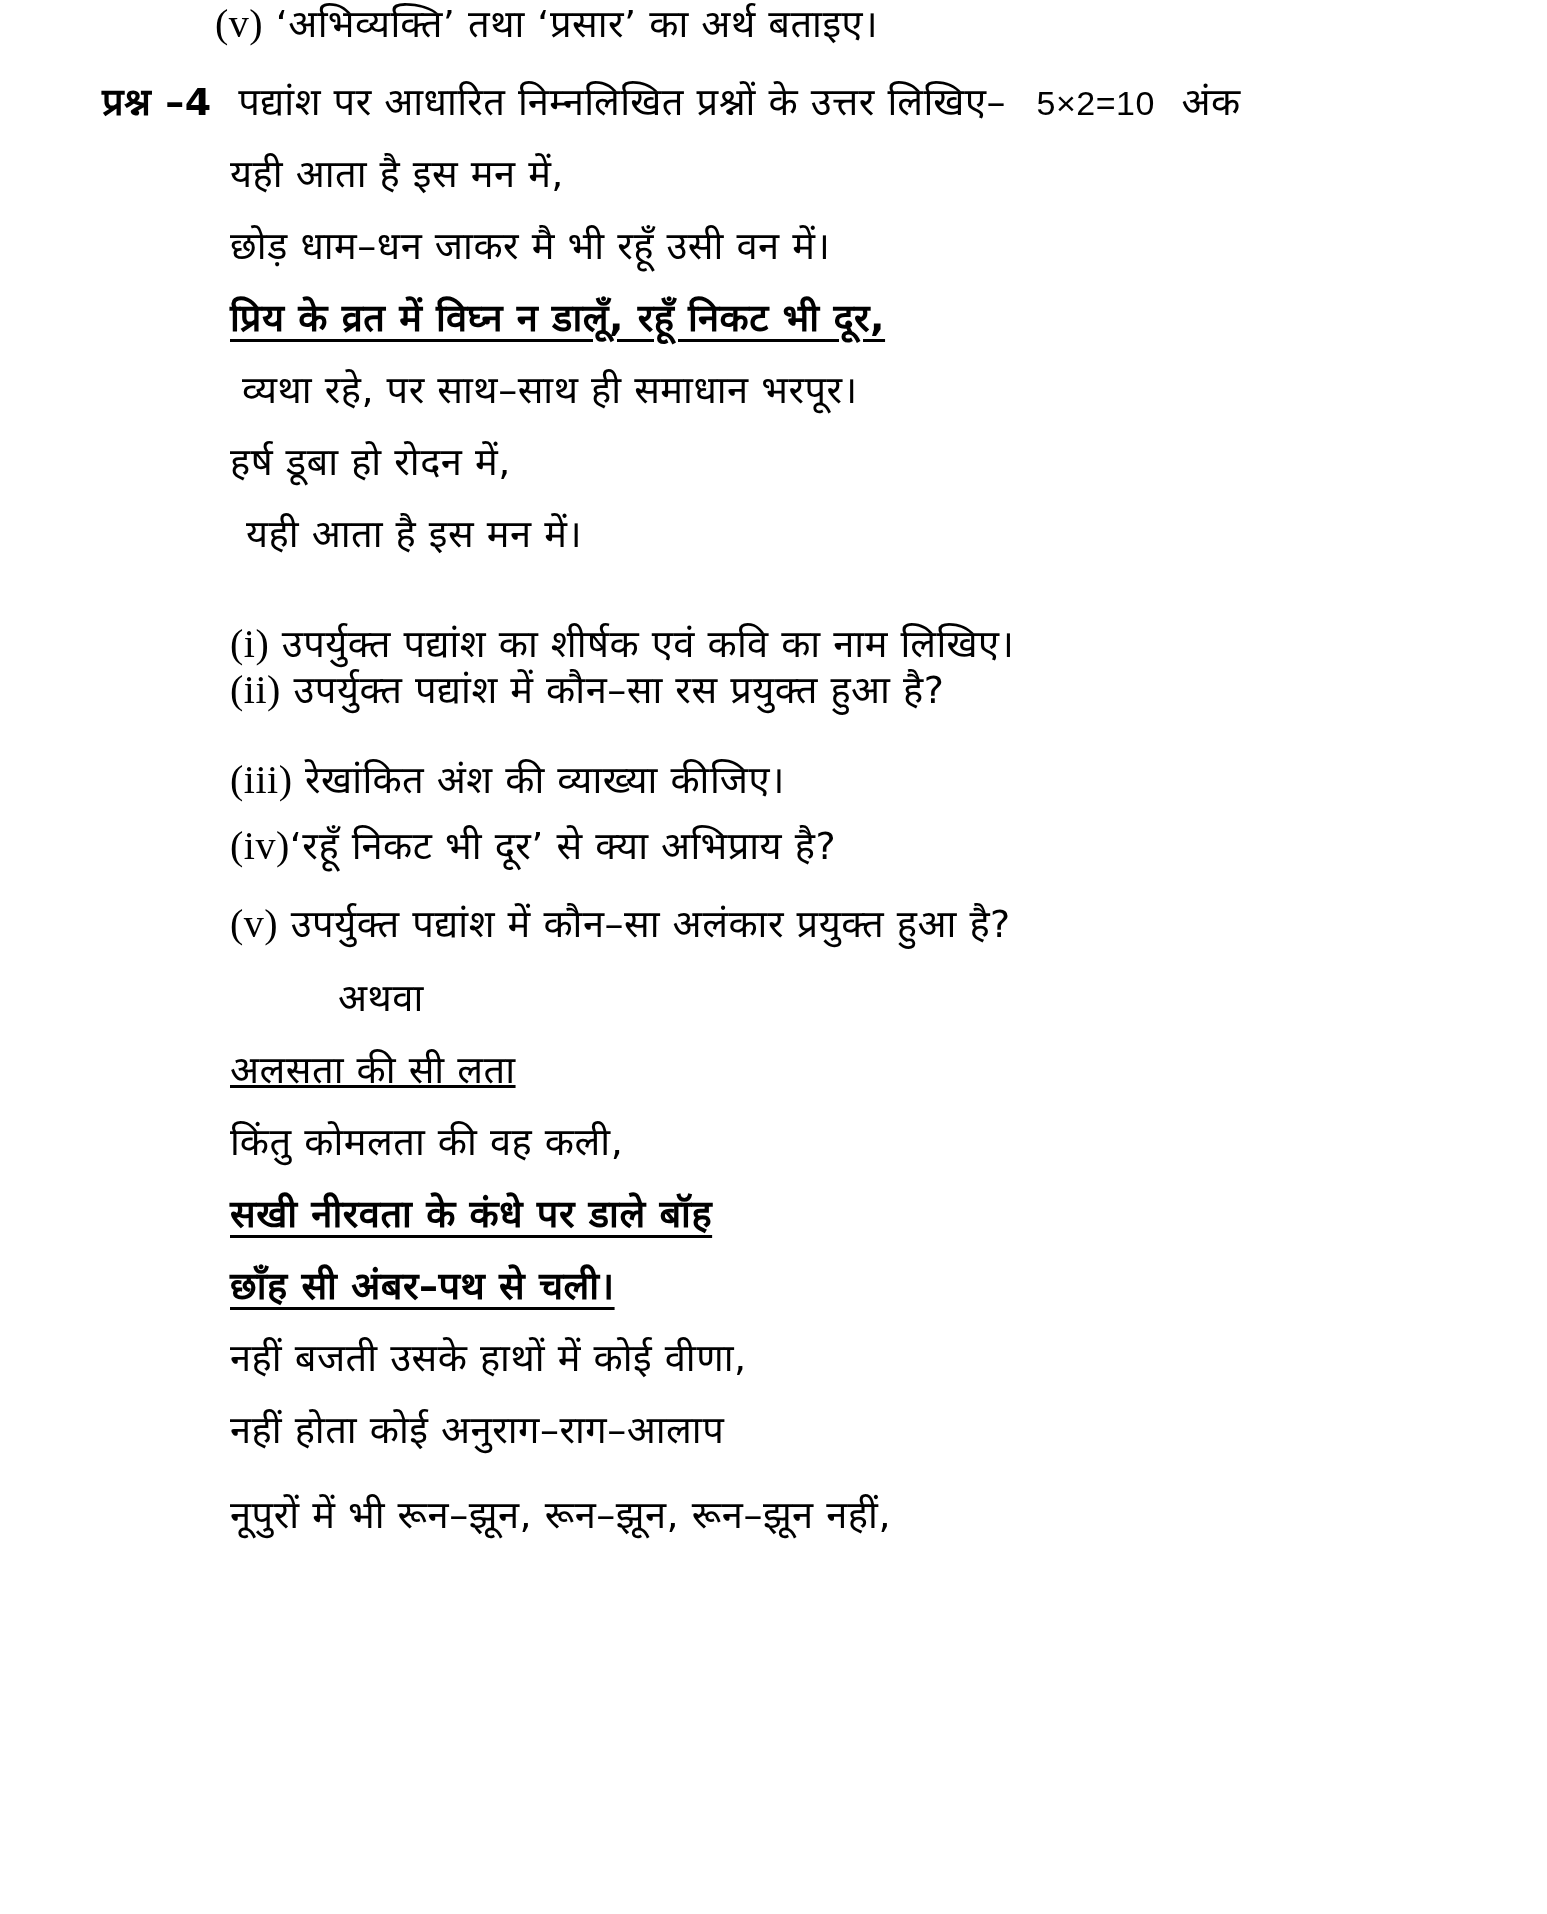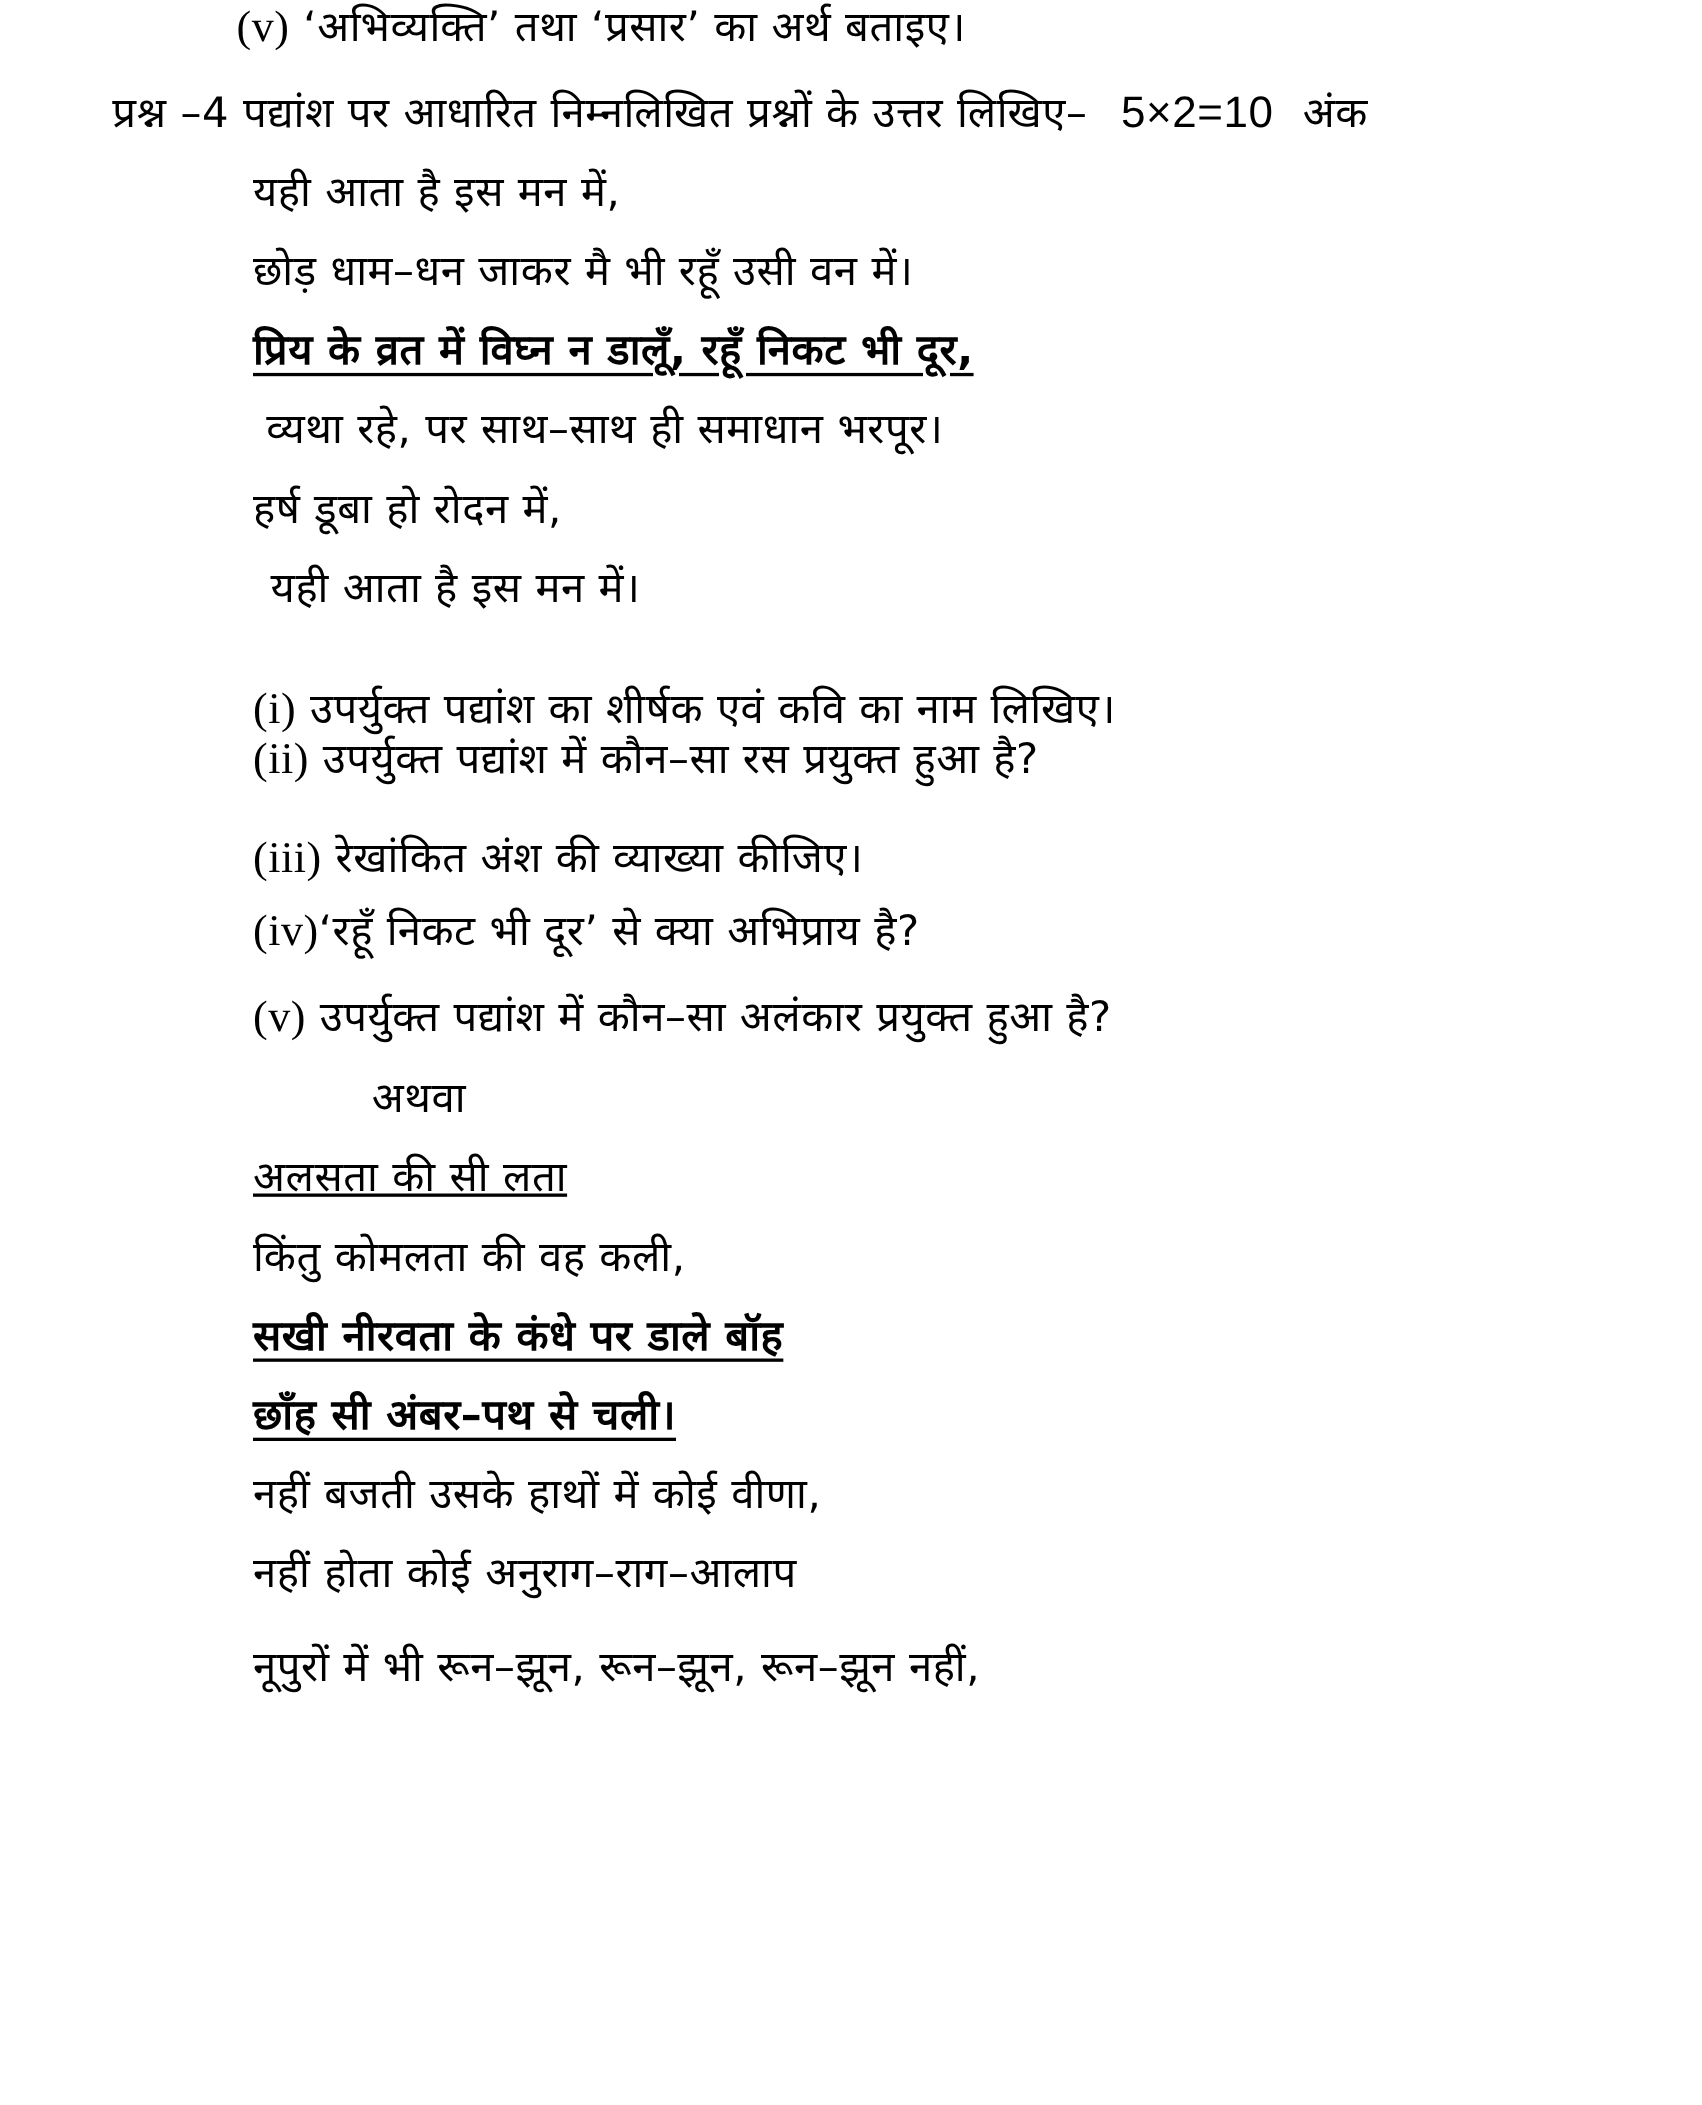--- a/index.html
+++ b/index.html
@@ -23,29 +23,30 @@
       letter-spacing: 0.5px;
       text-align: right;
     }
     .bold { font-weight: bold; }
     .underline {
       text-decoration: underline;
       text-decoration-thickness: 3px;
       text-underline-offset: 8px;
     }
     .q-label {
-      font-weight: normal;
+      font-weight: bold;
+      margin-right: 14px;
     }
     .roman {
       font-family: "Liberation Serif", "DejaVu Serif", serif;
       font-size: 40px;
     }
     .marks {
       font-family: "Liberation Sans", "DejaVu Sans", sans-serif;
-      font-size: 40px;
+      font-size: 34px;
       margin-left: 18px;
     }
     .marks-unit {
       margin-left: 14px;
     }
   </style>
 </head>
 <body>
 
 <div class="line" style="left:215px; top:0px;">

